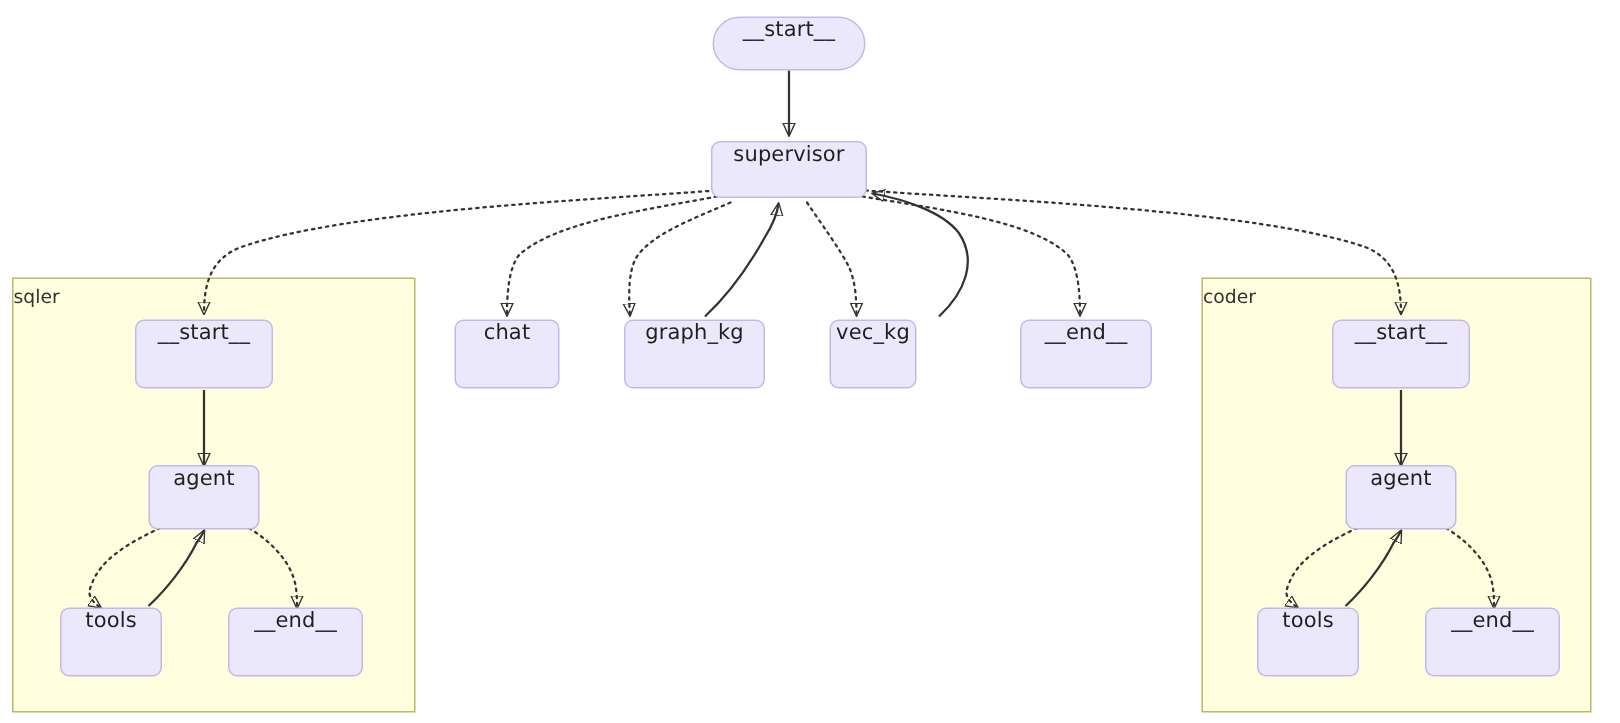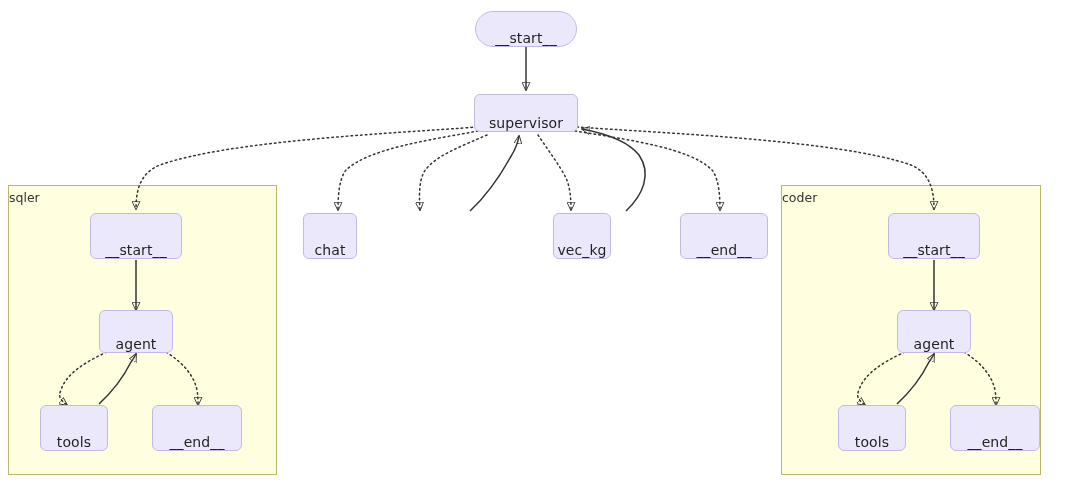--- a/index.html
+++ b/index.html
@@ -33,21 +33,21 @@
     white-space: nowrap;
   }
   
   .node {
     position: absolute;
     box-sizing: border-box;
     background: #ece8fb;
     border: 1.3px solid #c5b8e8;
     border-radius: 6px;
     display: flex;
-    align-items: flex-end;
+    align-items: flex-start;
     justify-content: center;
     color: #1f1f1f;
     font-size: 14px;
     letter-spacing: .1px;
     white-space: nowrap;
   }
   .node.stadium {
     border-radius: 999px;
   }
   
@@ -75,21 +75,21 @@
 </style>
 </head>
 <body>
 
 <div id="canvas">
 
   <div class="subgraph" style="left:8px; top:185px; width:269px; height:290px;">
     <div class="subgraph-label">sqler</div>
   </div>
 
-  <div class="subgraph" style="left:781px; top:185px; width:260px; height:290px;padding-left:19px;">
+  <div class="subgraph" style="left:801px; top:185px; width:260px; height:290px;padding-left:19px;">
     <div class="subgraph-label">coder</div>
   </div>
 
   <svg class="edges" viewBox="0 0 1080 482" xmlns="http://www.w3.org/2000/svg">
     <defs>
       <marker id="arrow" viewBox="0 0 10 10" refX="8.6" refY="5" markerWidth="6" markerHeight="6" orient="auto-start-reverse">
         <path d="M 0 0.6 L 9.6 5 L 0 9.4 z" fill="#333333" stroke="none"></path>
       </marker>
     </defs>
 
@@ -123,24 +123,27 @@
   </svg>
 
   <div class="node stadium" style="left:475px; top:11px; width:102px; height:36px;">
     <span>__start__</span>
   </div>
 
   <div class="node" style="left:474px; top:94px; width:104px; height:38px;">
     <span>supervisor</span>
   </div>
 
-  <div class="node" style="left:303px; top:213px; width:54px; height:46px;">
+  <div class="node" style="left:303px; top:213px; width:70px; height:46px;">
     <span>chat</span>
   </div>
 
+  <div class="node" style="left:416px; top:213px; width:94px; height:46px;">
+    <span>graph_kg</span>
+  </div>
 
   <div class="node" style="left:553px; top:213px; width:58px; height:46px;">
     <span>vec_kg</span>
   </div>
 
   <div class="node" style="left:680px; top:213px; width:88px; height:46px;">
     <span>__end__</span>
   </div>
 
   <div class="node" style="left:90px; top:213px; width:92px; height:46px;">

